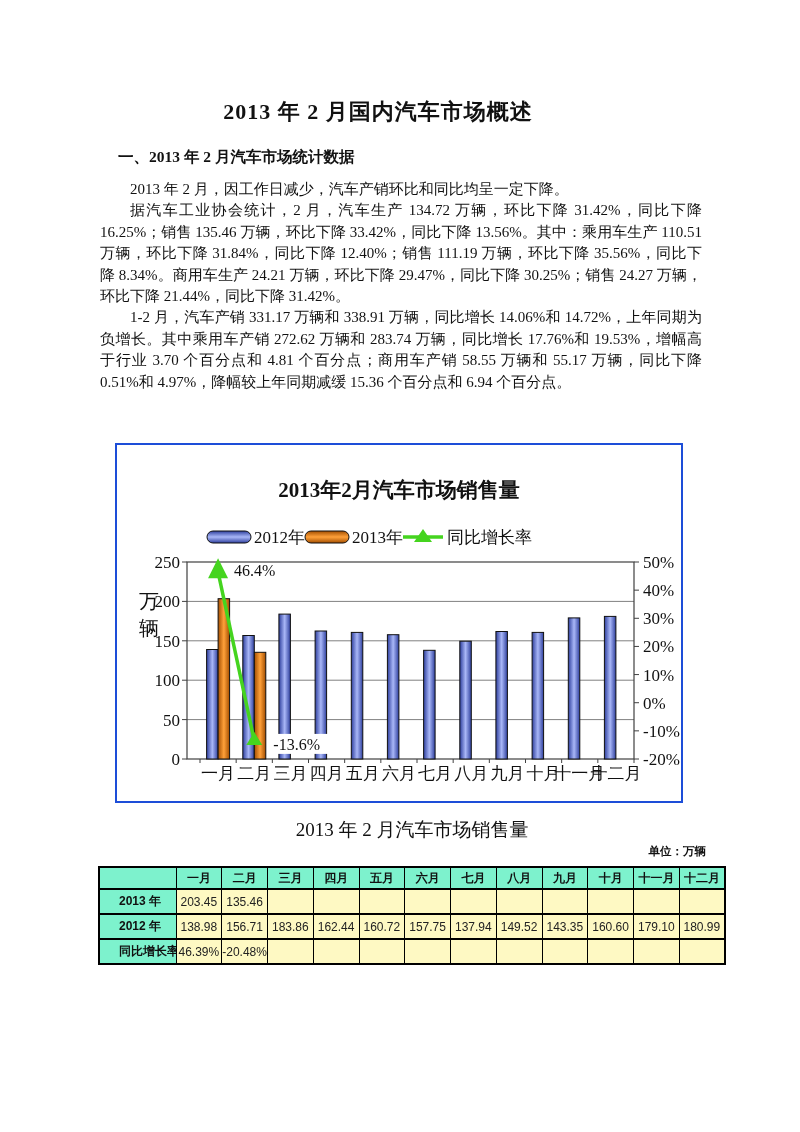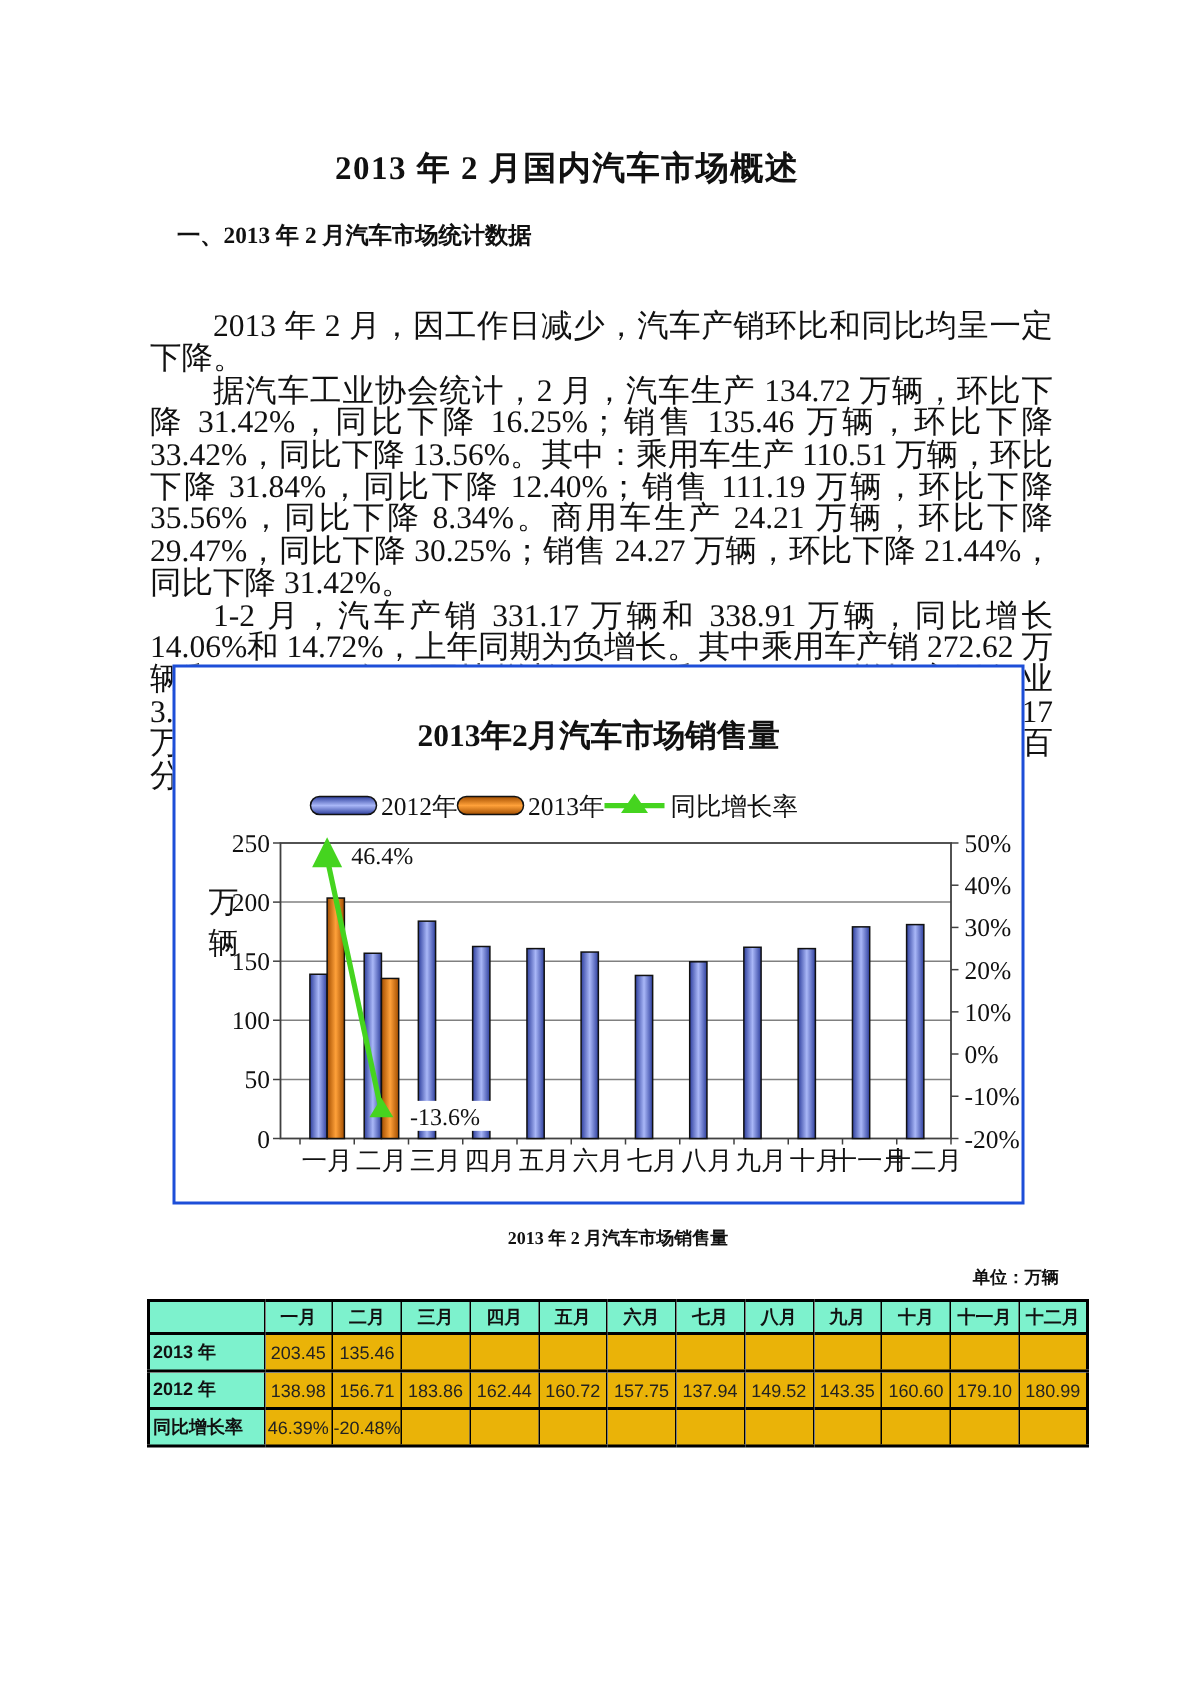--- a/index.html
+++ b/index.html
@@ -3,34 +3,34 @@
 <meta charset="utf-8">
 <style>
   html,body{margin:0;padding:0;}
   body{
     width:800px;height:1132px;background:#ffffff;position:relative;overflow:hidden;
     font-family:"Liberation Serif","DejaVu Serif",serif;color:#111;
   }
   .abs{position:absolute;}
   #doc-title{top:97px;left:0;width:756px;text-align:center;font-size:22px;font-weight:bold;letter-spacing:1px;font-family:Liberation Serif, serif;}
   #section-heading{top:147px;left:118px;font-size:15.5px;font-weight:bold;}
-  #paragraphs{top:179px;left:100px;width:602px;font-size:21px;line-height:21.4px;text-align:justify;margin-top:28px;}
+  #paragraphs{top:179px;left:100px;width:602px;font-size:15px;line-height:21.4px;text-align:justify;}
   #paragraphs p{margin:0;text-indent:2em;}
   #chart-box{left:115px;top:443px;width:564px;height:356px;border:2px solid #1d4ed8;background:#fff;}
   #chart-box svg{display:block;}
-  #table-title{top:817px;left:98px;width:628px;text-align:center;font-size:12px;font-weight:bold;}
+  #table-title{top:817px;left:98px;width:628px;text-align:center;font-size:19px;font-weight:normal;}
   #unit-note{top:844px;left:98px;width:608px;text-align:right;font-size:11.5px;font-weight:bold;}
   #sales-table{left:98px;top:866px;width:628px;border-collapse:collapse;table-layout:fixed;border:2px solid #000;}
   #sales-table th,#sales-table td{
     border:1px solid #000;border-top:2px solid #000;border-bottom:2px solid #000;
     height:23px;padding:0;font-size:12px;text-align:center;overflow:hidden;white-space:nowrap;
-    font-family:"Liberation Sans","DejaVu Sans",sans-serif;background:#eab308;
+    font-family:"Liberation Sans","DejaVu Sans",sans-serif;background:#fef9c3;
   }
   #sales-table tr.hdr-row th{height:20px;}
-  #sales-table .lbl{background:var(--hdr-bg,#7df2cd);font-weight:bold;text-align:left;padding-left:2px;}
+  #sales-table .lbl{background:var(--hdr-bg,#7df2cd);font-weight:bold;text-align:left;padding-left:19px;}
   #sales-table .hdr{background:var(--hdr-bg,#7df2cd);font-weight:bold;}
   #sales-table .val{font-weight:normal;color:#222;}
 </style>
 </head>
 <body>
 
 <div class="abs" id="doc-title">2013 年 2 月国内汽车市场概述</div>
 <div class="abs" id="section-heading">一、2013 年 2 月汽车市场统计数据</div>
 
 <div class="abs" id="paragraphs">

